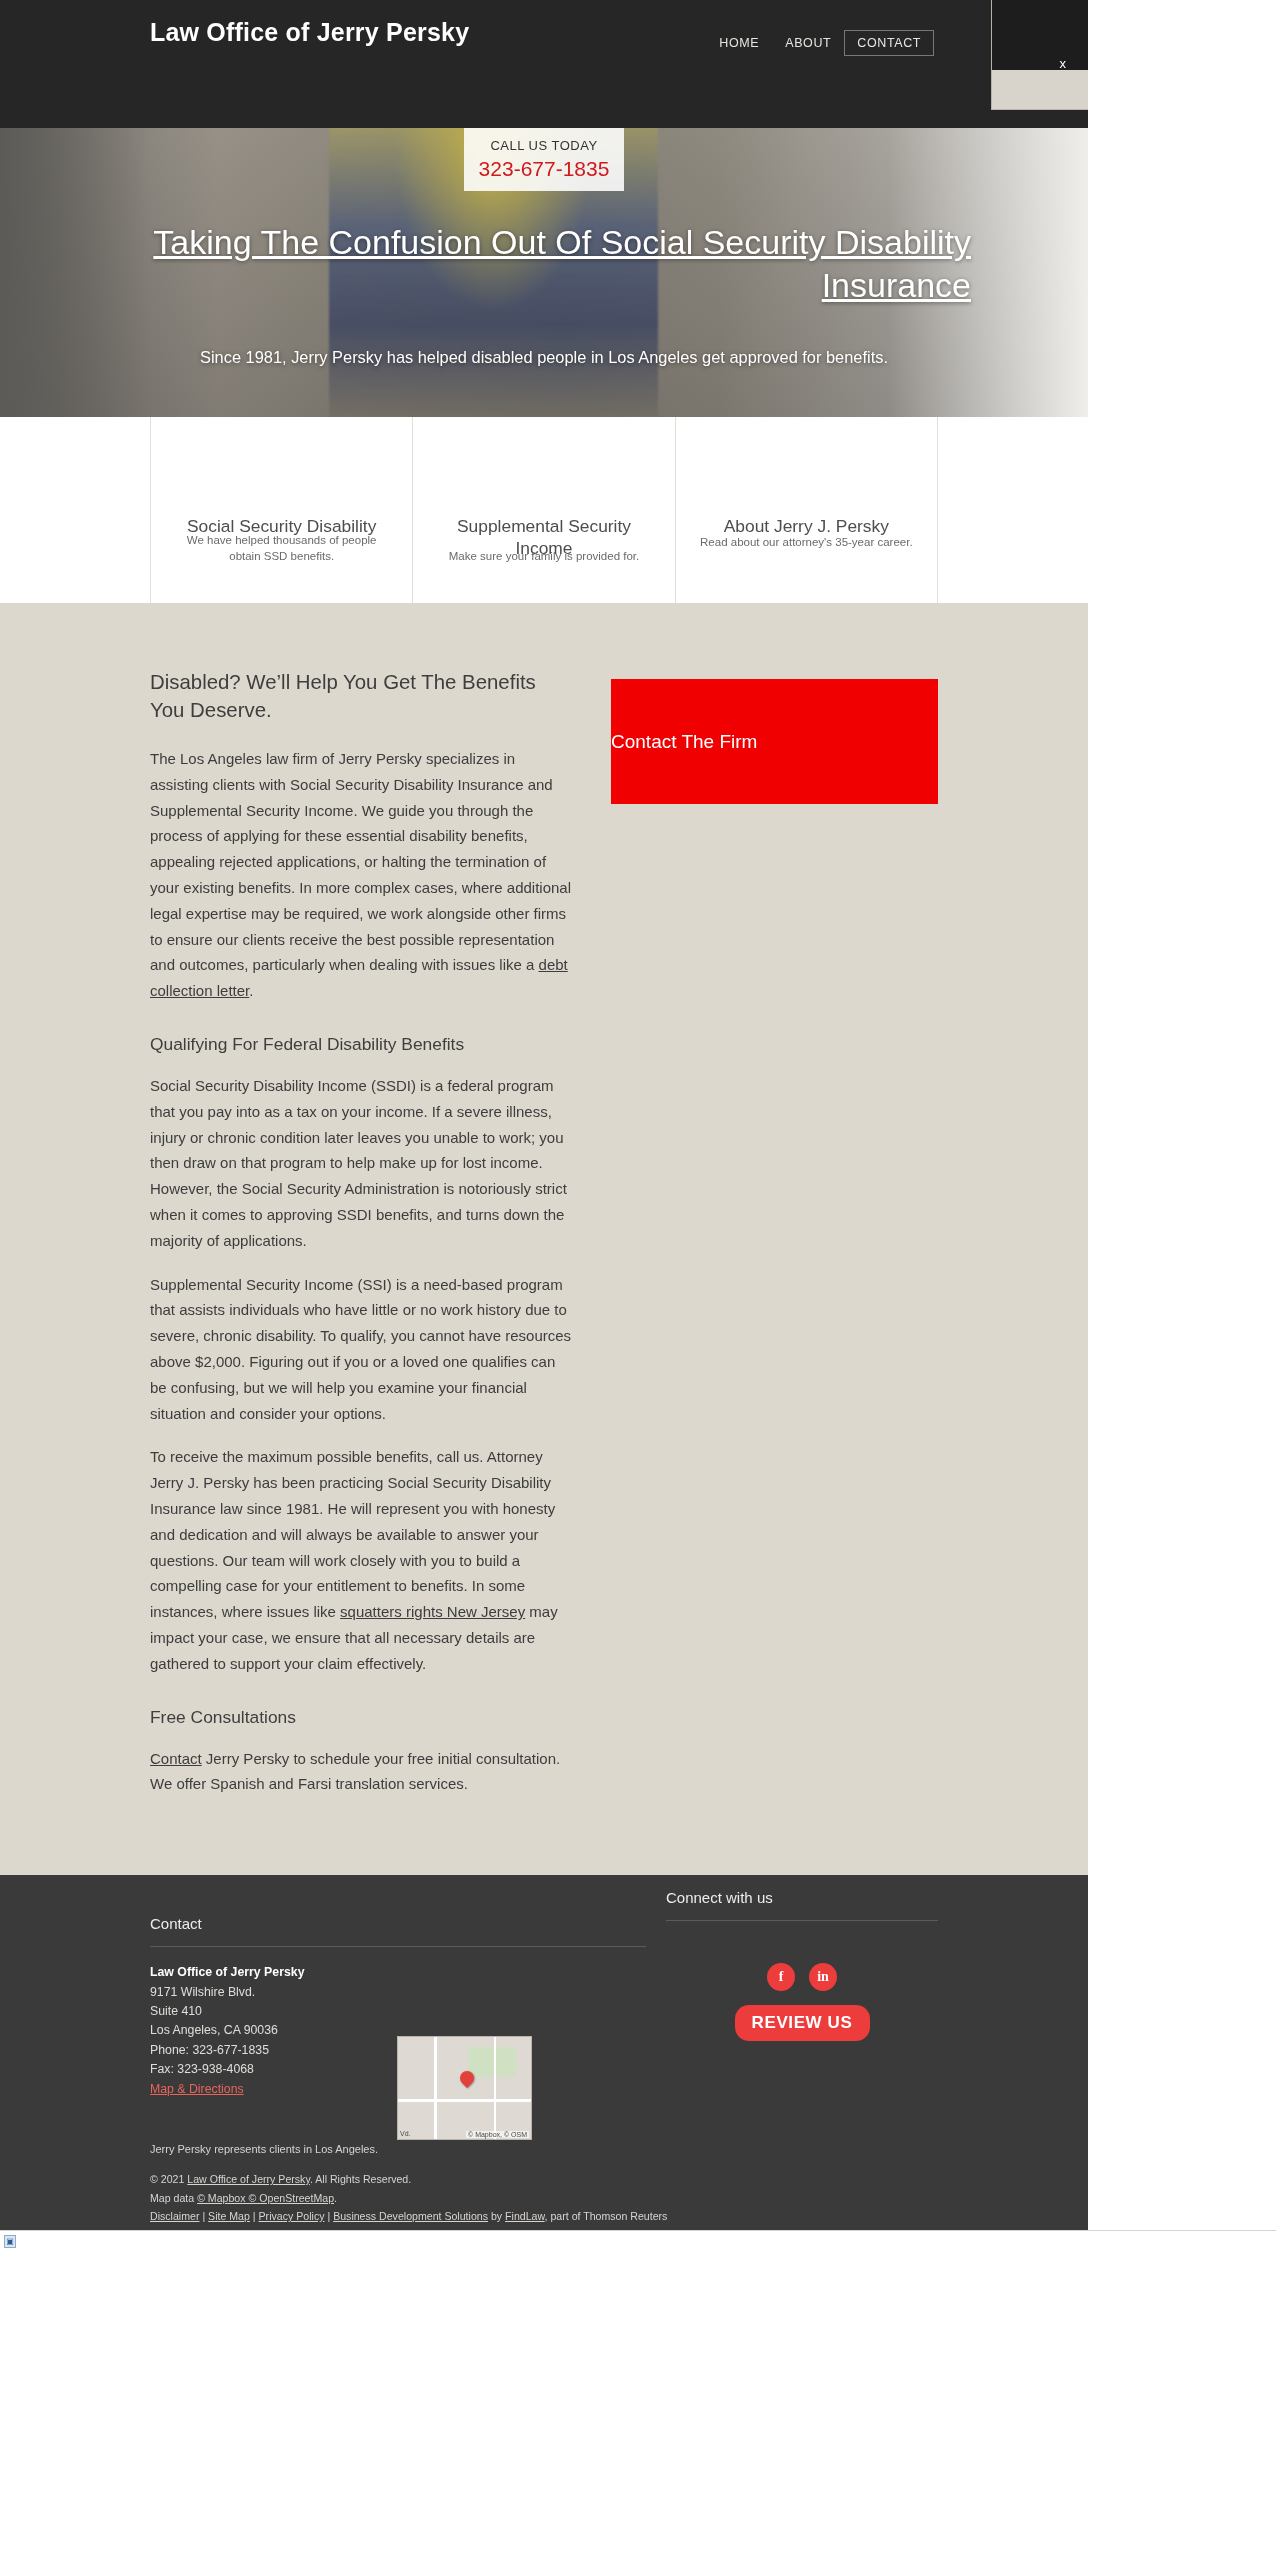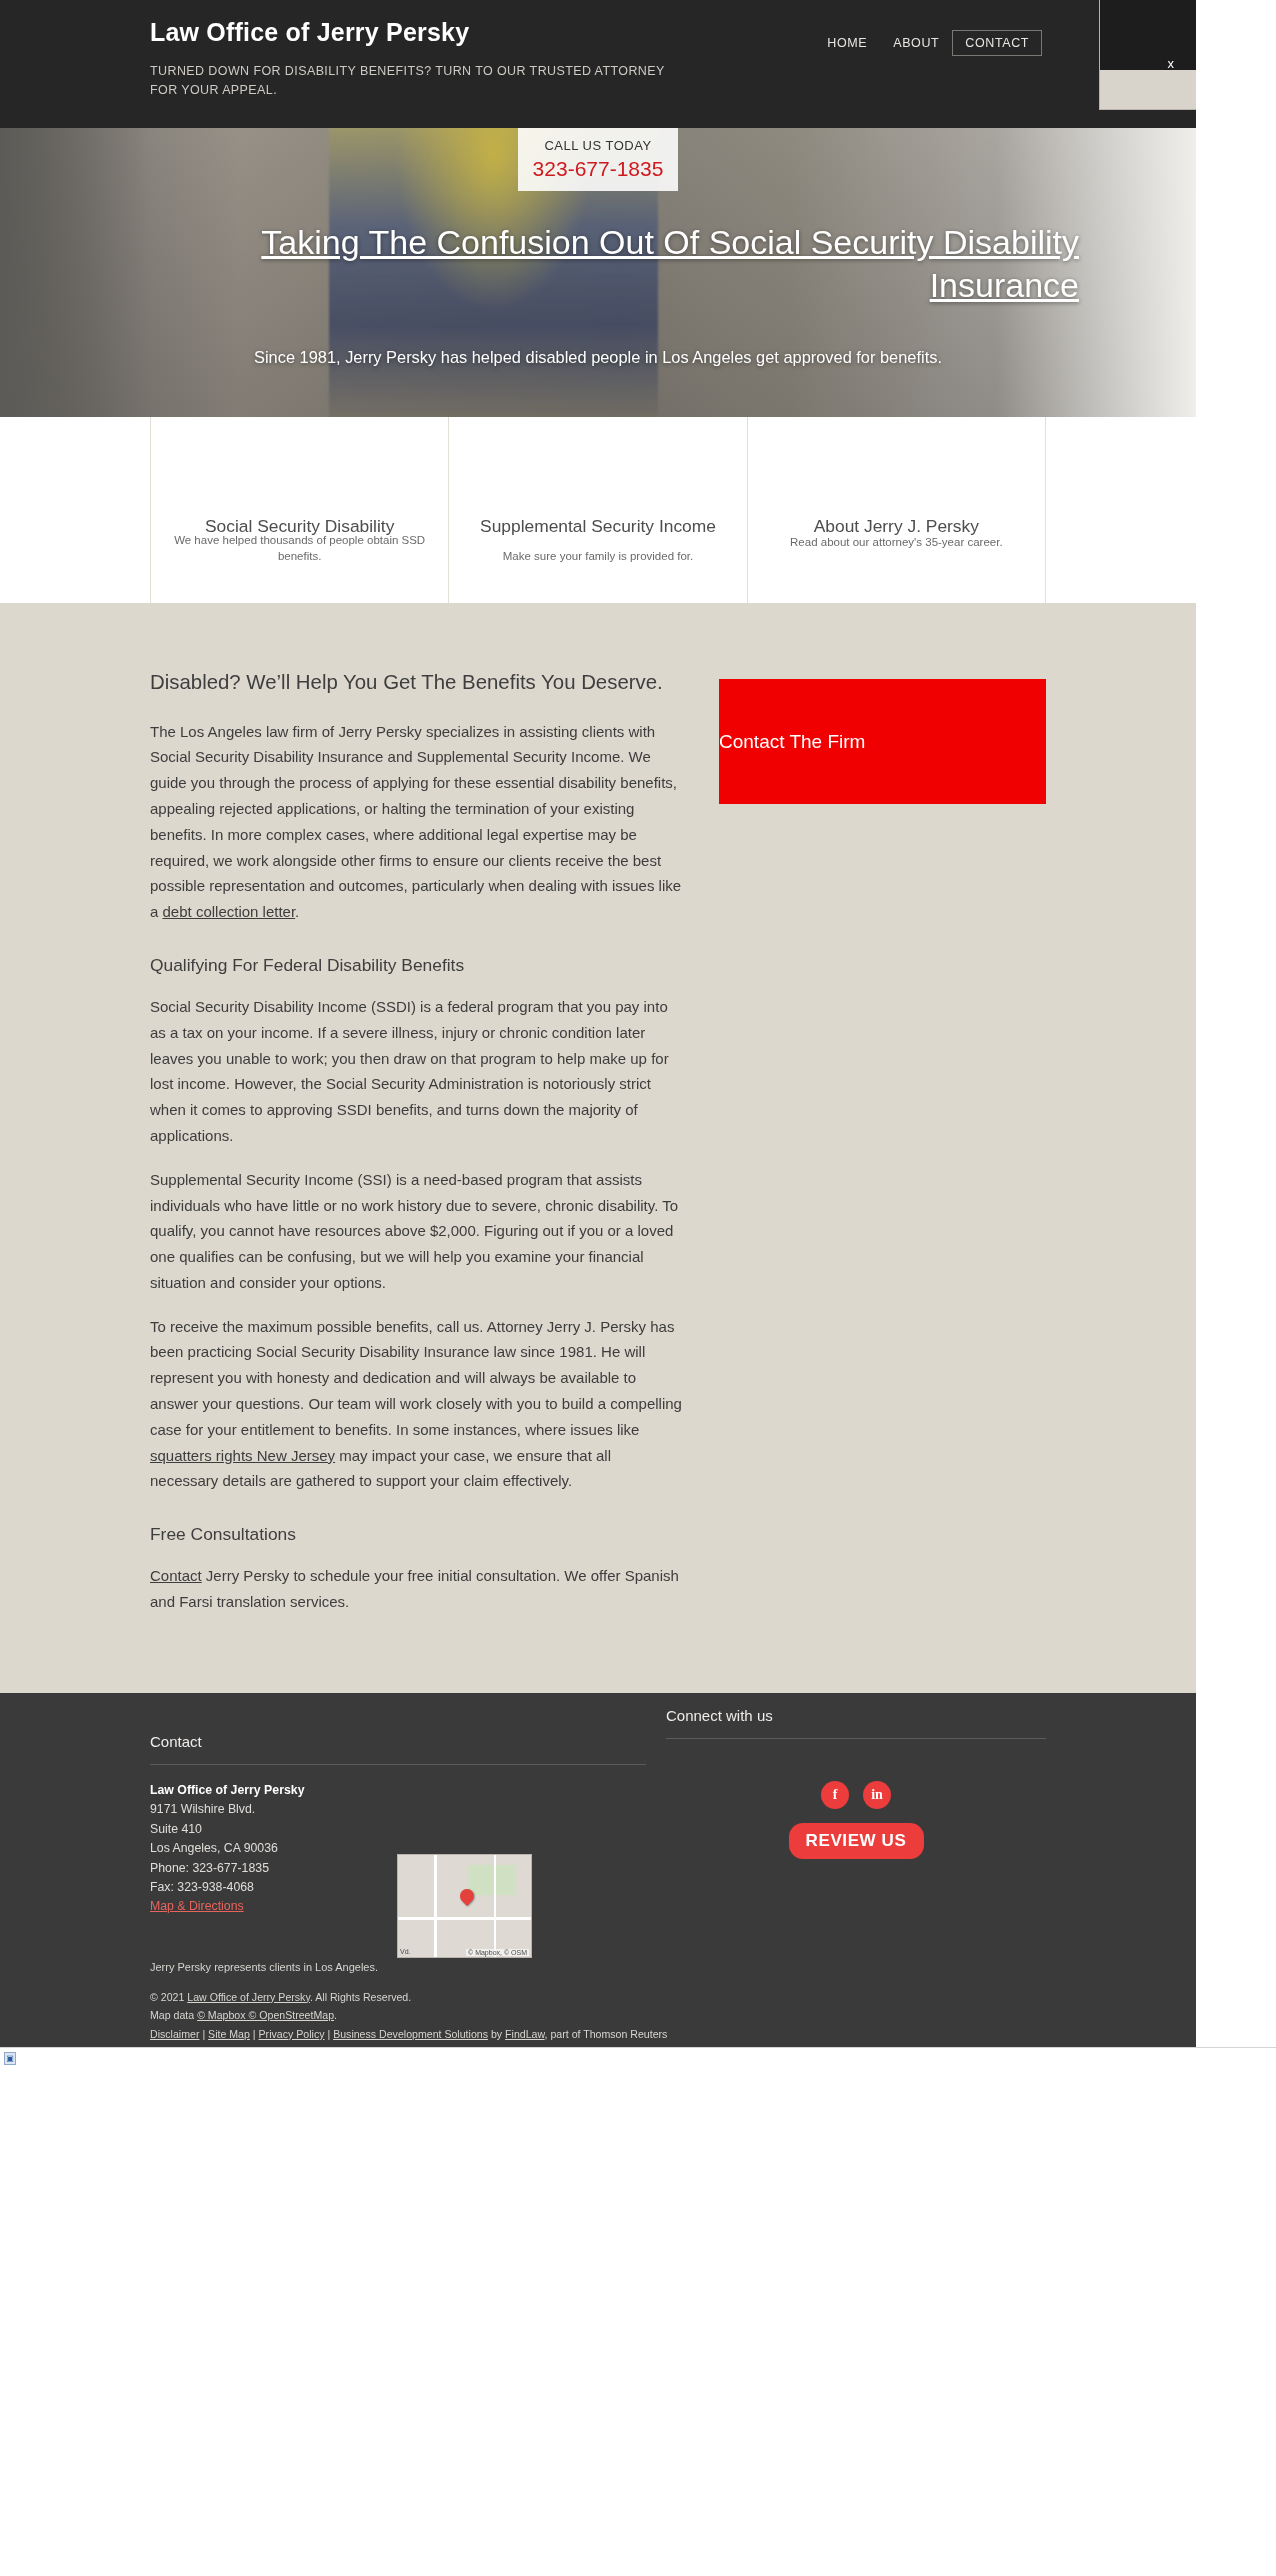--- a/index.html
+++ b/index.html
@@ -6,21 +6,21 @@
   html, body { margin: 0; padding: 0; }
   body {
     width: 1276px;
     height: 2576px;
     background: #ffffff;
     font-family: "Liberation Sans", sans-serif;
     position: relative;
     overflow: hidden;
   }
   .page {
-    width: 1196px;
+    width: 1088px;
     position: relative;
   }
   
   .header {
     background: #262626;
     height: 128px;
     position: relative;
     padding: 0;
   }
   .brand {
@@ -369,21 +369,20 @@
     line-height: 12px;
   }
 </style>
 </head>
 <body>
 
 <div class="page">
 
   <div class="header">
     <div class="brand">Law Office of Jerry Persky</div>
-    <div class="tagline">TURNED DOWN FOR DISABILITY BENEFITS? TURN TO OUR TRUSTED ATTORNEY FOR YOUR APPEAL.</div>
     <div class="nav">
       <a href="#">HOME</a>
       <a href="#">ABOUT</a>
       <a href="#" class="boxed">CONTACT</a>
     </div>
     <div class="corner-popup">
       <div class="topstrip"></div>
       <div class="x">x</div>
     </div>
   </div>

